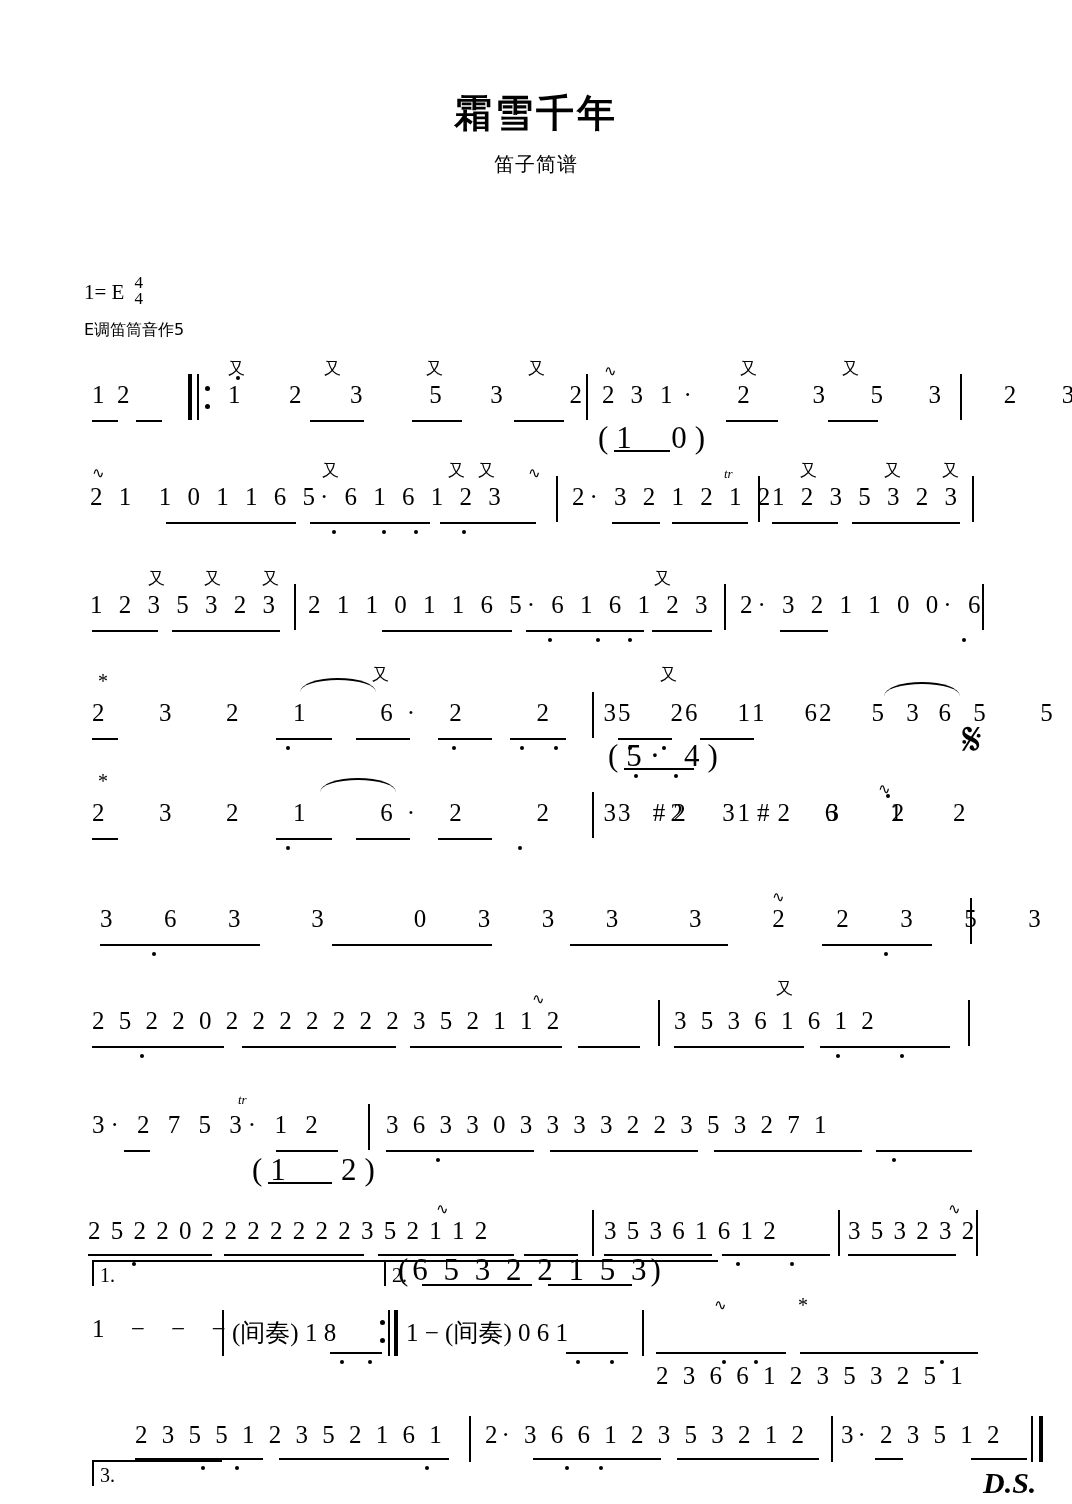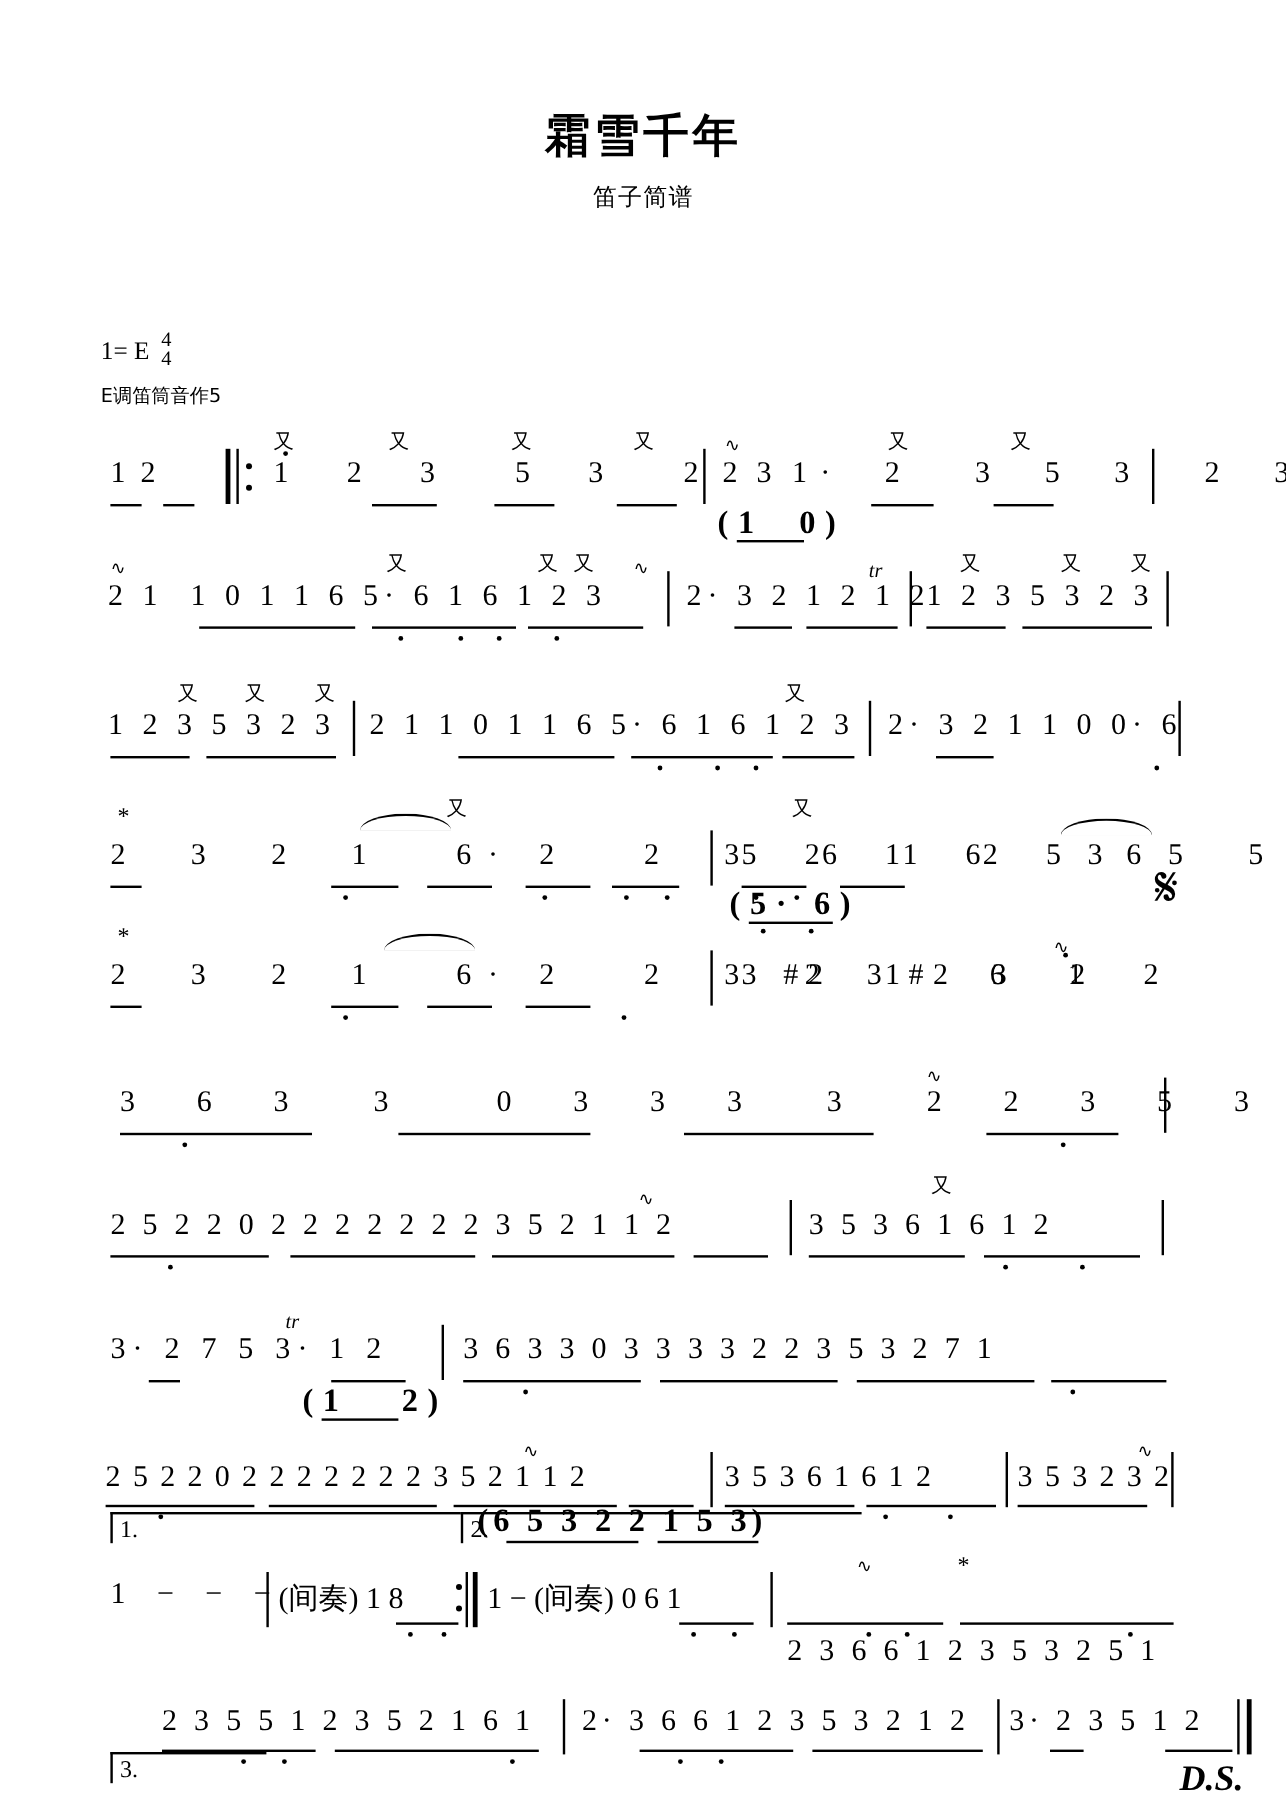--- a/index.html
+++ b/index.html
@@ -80,22 +80,21 @@
     position: absolute;
     font-size: 25px;
     font-family: "Liberation Serif", serif;
     line-height: 1;
     white-space: pre;
   }
   .small {
     font-size: 25px;
   }
   .paren {
-    font-size: 27px;
-    font-weight: bold;
+    font-size: 31px;
   }
   .bar {
     position: absolute;
     width: 2px;
     background: #000;
   }
   .beam {
     position: absolute;
     height: 2px;
     background: #000;
@@ -115,21 +114,21 @@
     border-radius: 50%;
   }
   .orn {
     position: absolute;
     font-size: 17px;
     font-family: "DejaVu Sans", sans-serif;
     line-height: 1;
   }
   .trill {
     position: absolute;
-    font-size: 17px;
+    font-size: 13px;
     font-style: italic;
     font-family: "Liberation Serif", serif;
   }
   .mord {
     position: absolute;
     font-size: 15px;
     letter-spacing: -2px;
     font-family: "DejaVu Sans", sans-serif;
   }
   .star {
@@ -330,21 +329,21 @@
       <span class="bar" style="left:592px; top:20px; height:46px;"></span>
 
       <span class="orn" style="left:660px; top:-6px;">又</span>
       <span class="slur" style="left:884px; top:10px; width:76px;"></span>
       <span class="n" style="left:618px; top:28px; letter-spacing:14px;">5  6  1  2   3  5  5  3   3</span>
       <span class="beam" style="left:618px; top:66px; width:54px;"></span>
       <span class="beam" style="left:700px; top:66px; width:54px;"></span>
       <span class="dotlow" style="left:628px; top:74px;"></span>
       <span class="dotlow" style="left:662px; top:74px;"></span>
 
-      <span class="n paren" style="left:608px; top:68px; letter-spacing:8px;">(5· 6)</span>
+      <span class="n paren" style="left:608px; top:68px; letter-spacing:8px;">(5· 4)</span>
       <span class="beam" style="left:624px; top:96px; width:70px;"></span>
       <span class="dotlow" style="left:634px; top:102px;"></span>
       <span class="dotlow" style="left:674px; top:102px;"></span>
 
       <span class="segno" style="left:962px; top:40px;">𝄋</span>
     </div>
   </div>
 
   <div class="staff" style="top:684px;">
     <div class="row">

